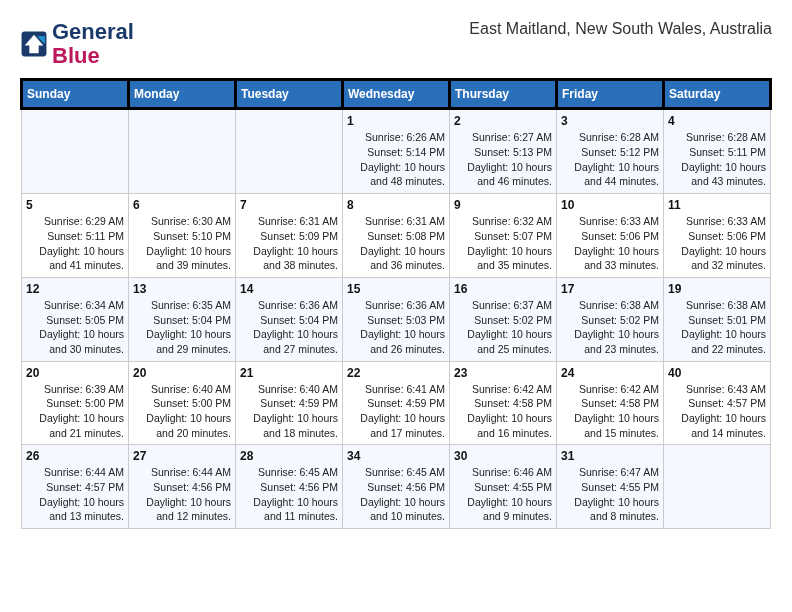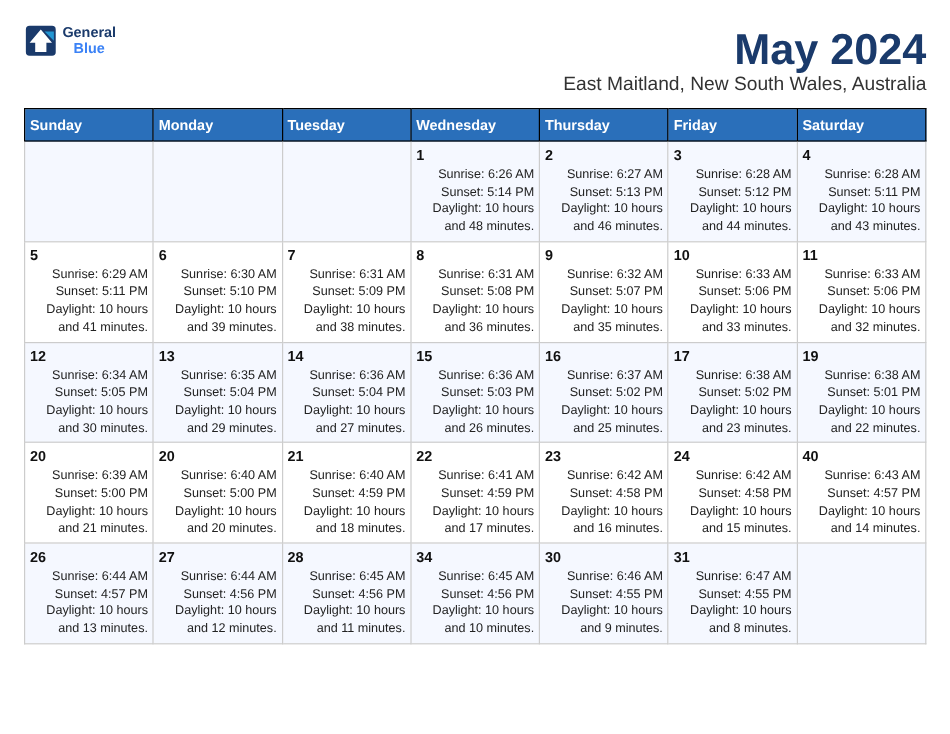--- a/index.html
+++ b/index.html
@@ -15,28 +15,27 @@
       justify-content: space-between;
       align-items: flex-start;
       margin-bottom: 10px;
     }
     .logo {
       display: flex;
       align-items: center;
       gap: 4px;
     }
     .logo-text {
-      font-size: 12px;
+      font-size: 22px;
       font-weight: bold;
       color: #1a3a6b;
       line-height: 1.1;
-      text-align: center;
     }
     .logo-text span {
-      color: #3b82f6;
+      color: #be185d;
     }
     .logo-icon {
       width: 28px;
       height: 28px;
     }
     .title-block {
       text-align: right;
     }
     .title-block h1 {
       font-size: 36px;
@@ -52,21 +51,21 @@
       width: 100%;
       border-collapse: collapse;
       font-size: 11px;
     }
     thead tr th {
       background-color: #2a6fba;
       color: #fff;
       padding: 6px 4px;
       text-align: left;
       font-size: 12px;
-      border: 1px solid #000000;
+      border: 3px solid #000000;
     }
     tbody tr td {
       border: 1px solid #ccc;
       padding: 4px;
       vertical-align: top;
       height: 82px;
       background: #fff;
     }
     tbody tr:nth-child(odd) td {
       background: #f5f8ff;
@@ -94,21 +93,20 @@
       <rect x="2" y="2" width="32" height="32" rx="4" fill="#1a3a6b"></rect>
       <polygon points="18,6 30,20 24,20 24,30 12,30 12,20 6,20" fill="white"></polygon>
       <polygon points="22,8 32,8 32,18" fill="#2196d3"></polygon>
     </svg>
     <div class="logo-text">
       <div>General</div>
       <div><span>Blue</span></div>
     </div>
   </div>
   <div class="title-block">
-    <h1>May 2024</h1>
     <h2>East Maitland, New South Wales, Australia</h2>
   </div>
 </div>
 
 <table>
   <thead>
     <tr id="header-row">
         <th>Sunday</th>
         <th>Monday</th>
         <th>Tuesday</th>

